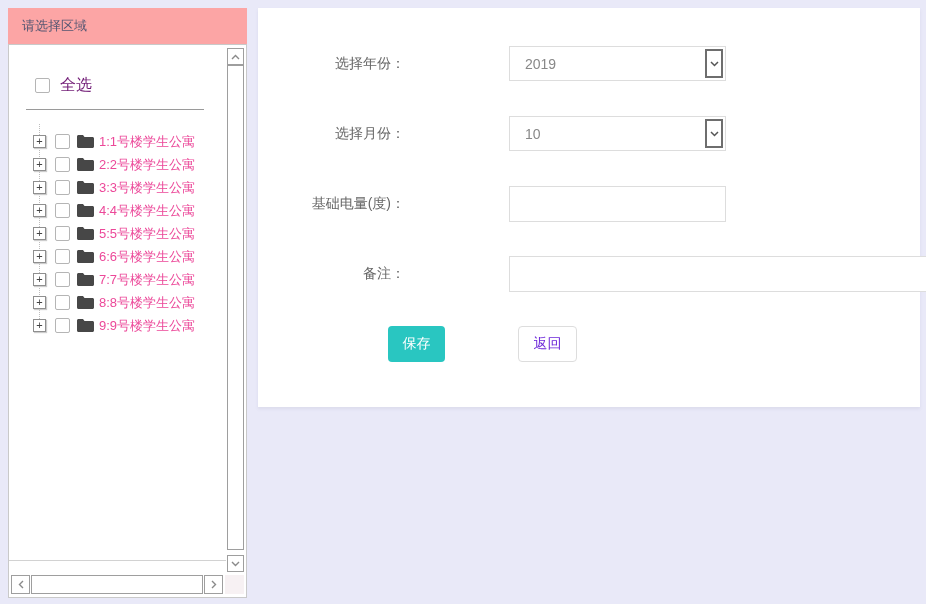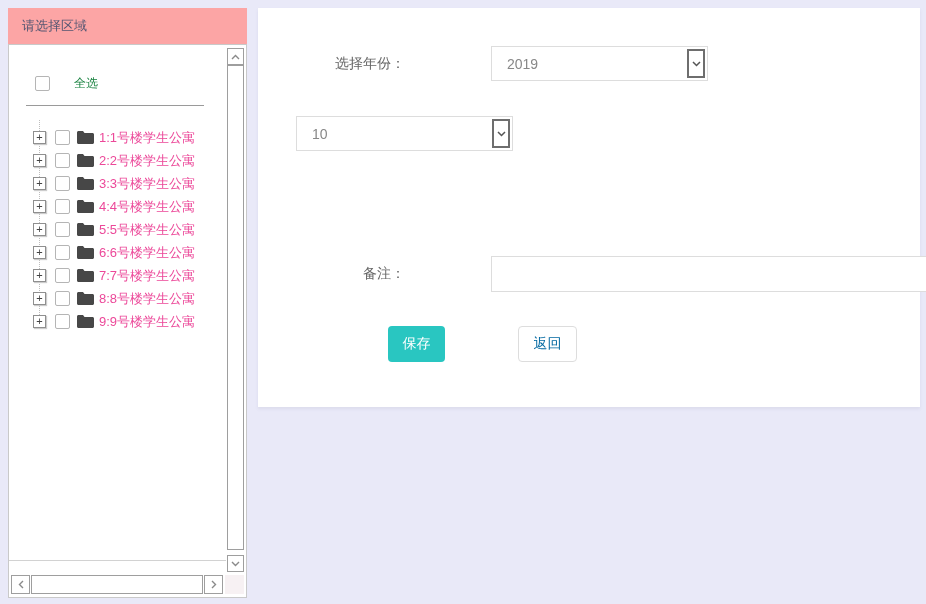--- a/index.html
+++ b/index.html
@@ -25,21 +25,21 @@
   }
   .tree-viewport{
     position:absolute;left:0;top:0;right:20px;bottom:36px;
     border-bottom:1px solid #d2d2d2;overflow:hidden;
   }
   .select-all{display:flex;align-items:center;margin:30px 0 0 26px;}
   .checkbox{
     width:13px;height:13px;border:1px solid #b5b5b5;border-radius:2px;
     background:#fff;box-sizing:content-box;flex:none;cursor:pointer;
   }
-  .select-all .label{margin-left:24px;font-size:12px;color:#15803d;}
+  .select-all .label{margin-left:10px;font-size:16px;color:#701a75;}
   .sep{height:1px;width:178px;background:#9a9a9a;margin:13px 0 0 17px;}
 
   .tree{position:relative;margin-top:20px;padding-left:24px;}
   .tree::before{
     content:"";position:absolute;left:30px;top:-6px;bottom:12px;
     border-left:1px dotted #bdbdbd;
   }
   .tree-row{display:flex;align-items:center;height:23px;position:relative;}
   .expand{
     width:13px;height:13px;border:1px solid #8f8f8f;background:#fff;
@@ -67,21 +67,21 @@
   .corner{position:absolute;right:2px;bottom:3px;width:19px;height:19px;background:#f7f1f3;}
 
   
   .right-panel{position:absolute;left:258px;top:8px;width:662px;}
   .right-body{
     position:relative;background:#fff;height:399px;
     box-shadow:0 2px 3px rgba(120,120,160,0.12);
   }
   .form-row{position:absolute;left:0;display:flex;align-items:center;gap:48px;}
   .form-label{width:147px;text-align:right;font-size:14px;color:#666;flex:none;}
-  .control{margin-left:38px;}
+  .control{margin-left:56px;}
   .select{
     position:relative;width:217px;height:35px;border:1px solid #ddd;
     box-sizing:border-box;background:#fff;display:flex;align-items:center;
     padding-left:15px;font-size:14px;color:#888;cursor:pointer;
   }
   .select .arrow{
     position:absolute;right:2px;top:2px;bottom:2px;width:18px;
     border:2px solid #6e6e6e;background:#fff;box-sizing:border-box;
     display:flex;align-items:center;justify-content:center;
   }
@@ -90,21 +90,21 @@
     font-size:14px;color:#666;padding:0 10px;outline:none;
     font-family:"Liberation Sans","DejaVu Sans",sans-serif;
   }
   .input-narrow{width:217px;}
   .input-wide{width:437px;}
   .btn{
     height:36px;border-radius:4px;font-size:14px;cursor:pointer;
     font-family:"Liberation Sans","DejaVu Sans",sans-serif;
   }
   .btn-save{width:57px;background:#29c6c1;border:none;color:#fff;}
-  .btn-back{width:59px;background:#fff;border:1px solid #ddd;color:#0369a1;margin-left:25px;}
+  .btn-back{width:59px;background:#fff;border:1px solid #ddd;color:#6d28d9;margin-left:25px;}
 </style>
 </head>
 <body>
 
 <div class="left-panel">
   <div class="panel-header">请选择区域</div>
   <div class="left-body">
     <div class="tree-viewport">
 
       <div class="select-all">
@@ -246,30 +246,35 @@
         <span>2019</span>
         <span class="arrow">
             <svg width="9" height="6" viewBox="0 0 9 6">
               <path d="M1 1L4.5 4.5L8 1" stroke="#555" stroke-width="1.5" fill="none"></path>
             </svg>
           </span>
       </div>
     </div>
 
     <div class="form-row" style="top:108px;height:35px;">
+      <div class="form-label">选择月份：</div>
       <div class="select control">
         <span>10</span>
         <span class="arrow">
             <svg width="9" height="6" viewBox="0 0 9 6">
               <path d="M1 1L4.5 4.5L8 1" stroke="#555" stroke-width="1.5" fill="none"></path>
             </svg>
           </span>
       </div>
     </div>
 
+    <div class="form-row" style="top:178px;height:36px;">
+      <div class="form-label">基础电量(度)：</div>
+      <input class="text-input input-narrow control" value="" style="">
+    </div>
 
     <div class="form-row" style="top:248px;height:36px;">
       <div class="form-label">备注：</div>
       <input class="text-input input-wide control" value="" style="">
     </div>
 
     <div class="form-row" style="top:318px;left:130px;">
       <button class="btn btn-save">保存</button>
       <button class="btn btn-back">返回</button>
     </div>

